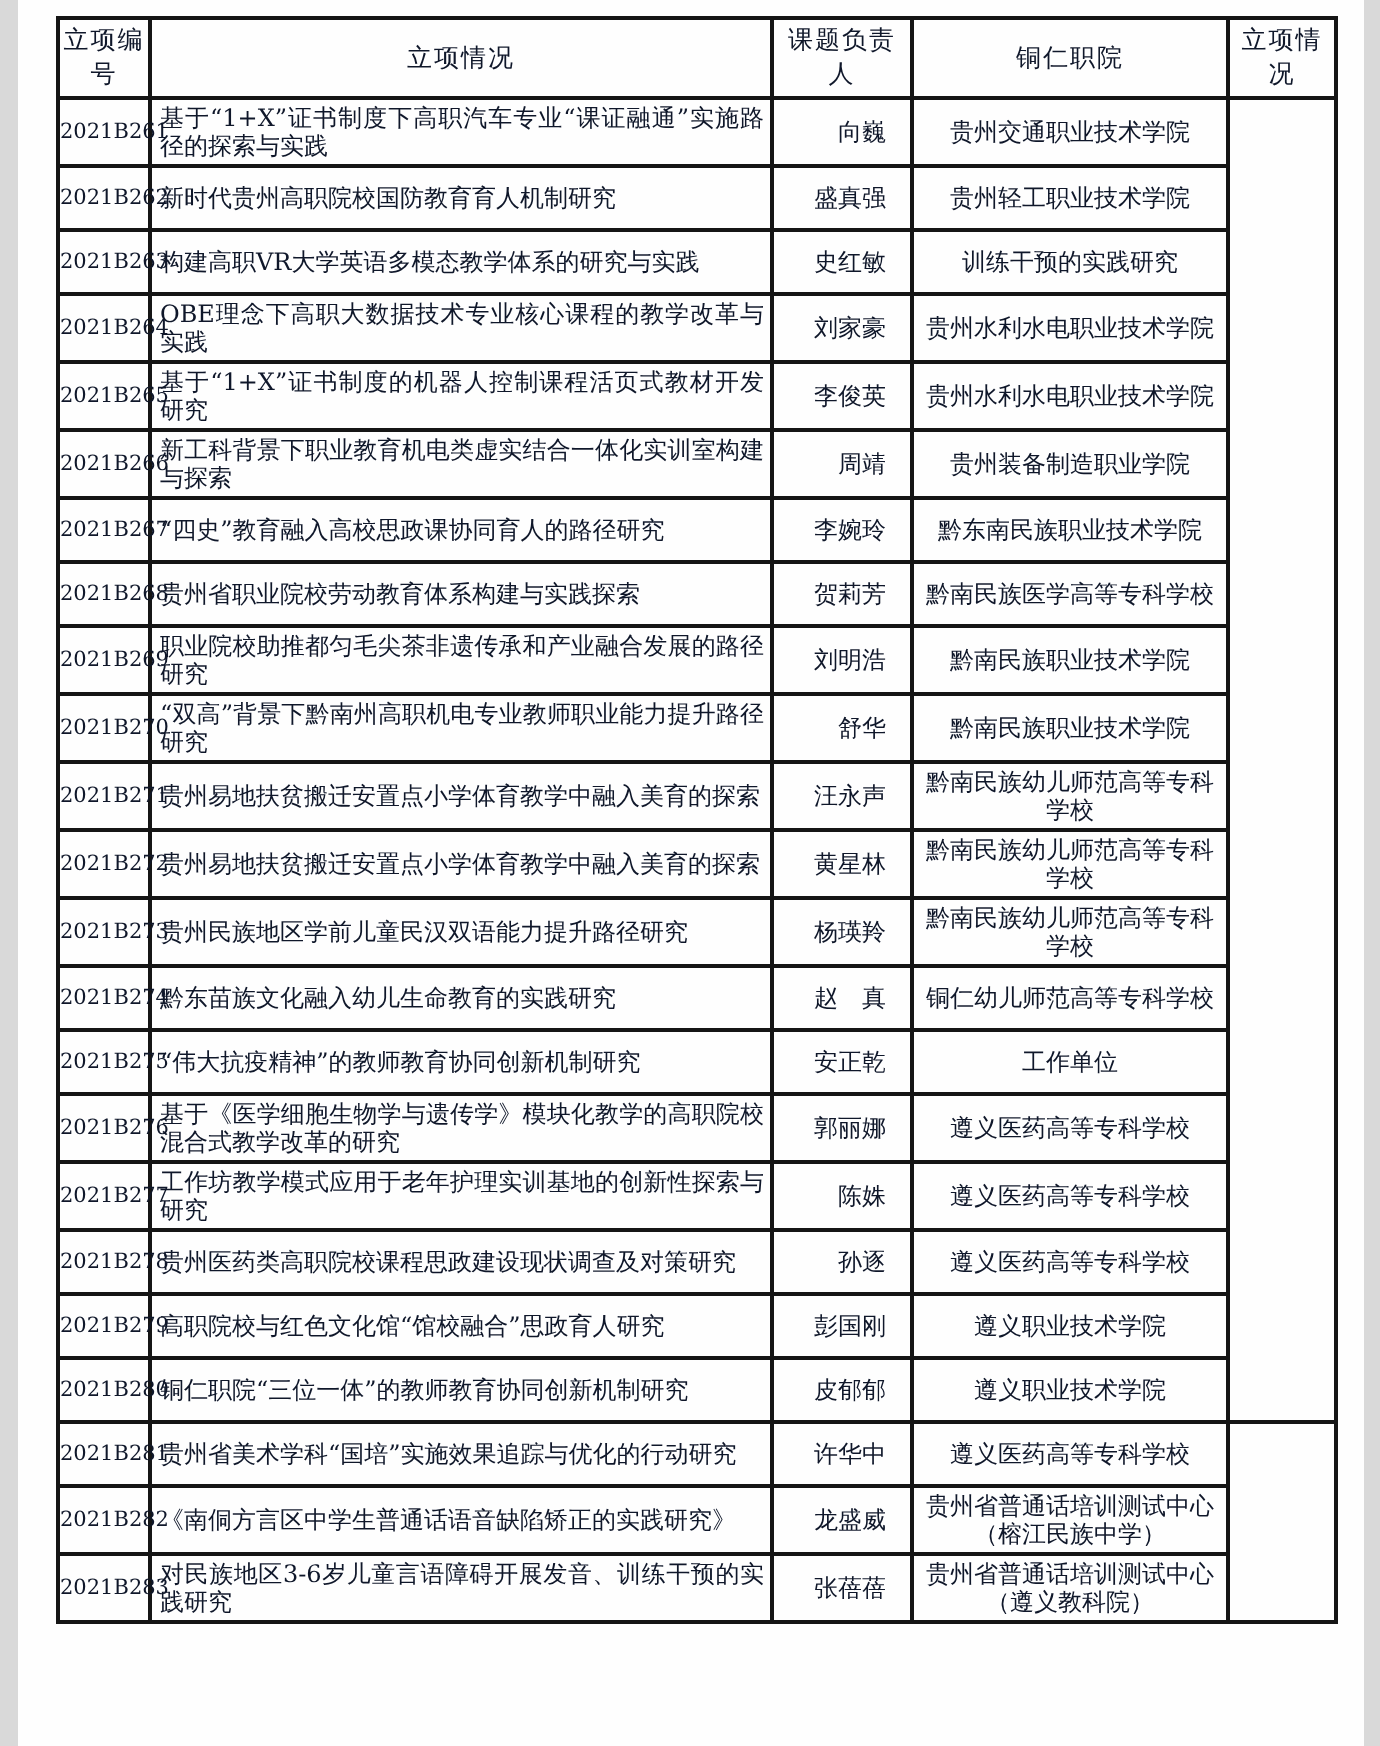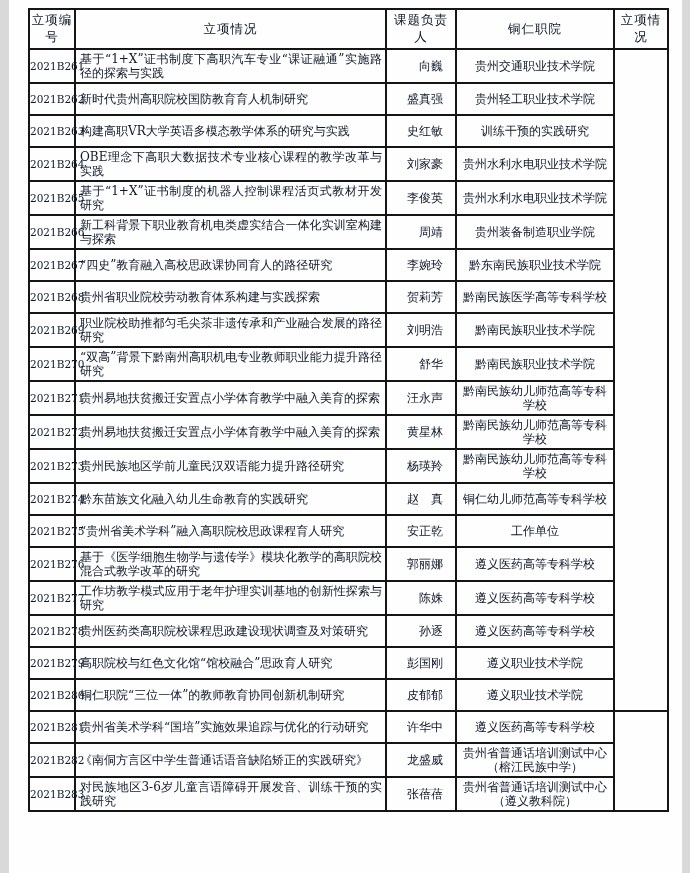--- a/index.html
+++ b/index.html
@@ -161,21 +161,21 @@
             <td class="td-unit">黔南民族幼儿师范高等专科学校</td>
           </tr>
           <tr>
             <td class="td-id">2021B274</td>
             <td class="td-topic">黔东苗族文化融入幼儿生命教育的实践研究</td>
             <td class="td-leader">赵　真</td>
             <td class="td-unit">铜仁幼儿师范高等专科学校</td>
           </tr>
           <tr>
             <td class="td-id">2021B275</td>
-            <td class="td-topic">“贵州省美术学科”融入高职院校思政课程育人研究</td>
+            <td class="td-topic">“伟大抗疫精神”的教师教育协同创新机制研究</td>
             <td class="td-leader">安正乾</td>
             <td class="td-unit">工作单位</td>
           </tr>
           <tr>
             <td class="td-id">2021B276</td>
             <td class="td-topic">基于《医学细胞生物学与遗传学》模块化教学的高职院校混合式教学改革的研究</td>
             <td class="td-leader">郭丽娜</td>
             <td class="td-unit">遵义医药高等专科学校</td>
           </tr>
           <tr>

